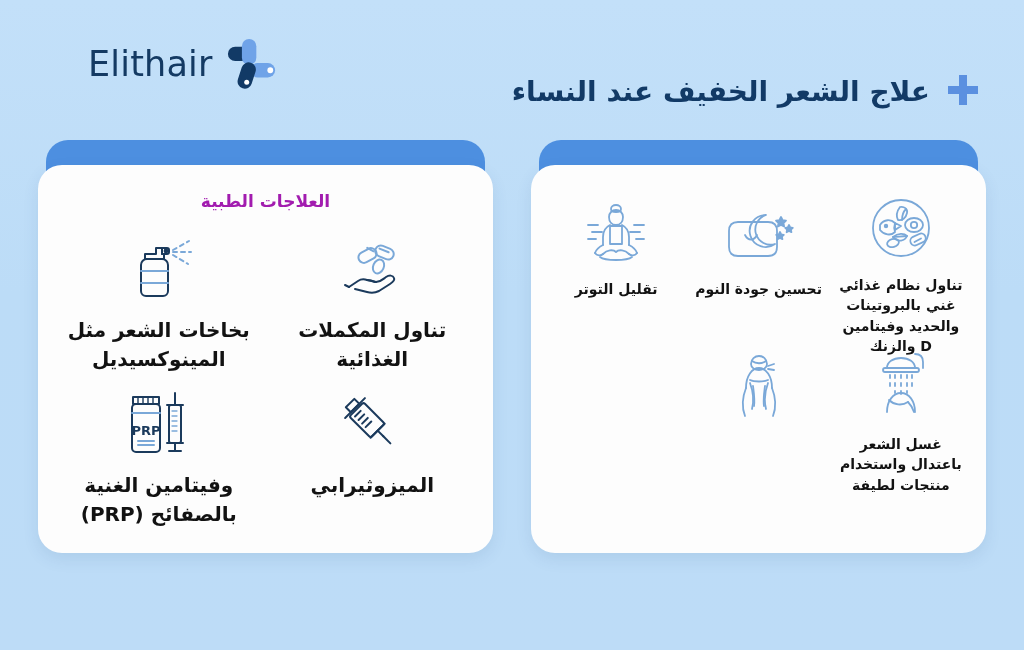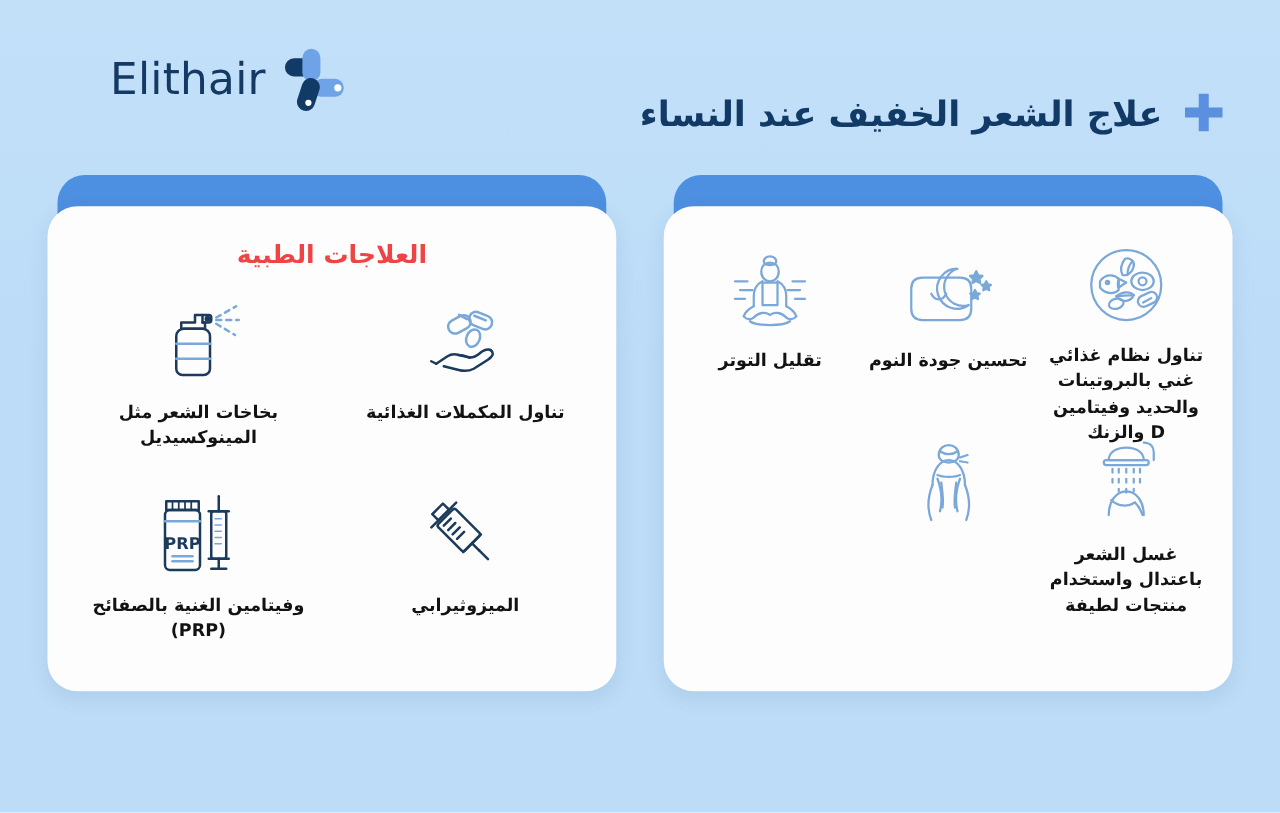--- a/index.html
+++ b/index.html
@@ -48,21 +48,21 @@
     background:#4d8fe0;border-radius:22px 22px 16px 16px;
   }
   .card-body{
     position:absolute;top:25px;left:0;right:0;bottom:0;
     background:#fdfdfd;border-radius:24px;
     box-shadow:0 6px 16px rgba(40,80,130,.10);
     display:flex;flex-direction:column;align-items:center;
     padding:16px 14px 14px;box-sizing:border-box;
   }
   .card-title{
-    font-size:20px;font-weight:700;color:#ef4444;margin:10px 0 6px;
+    font-size:17px;font-weight:700;color:#a21caf;margin:10px 0 6px;
     text-align:center;line-height:1.25;
   }
   .grid{
     flex:1;display:flex;flex-direction:column;justify-content:flex-start;
     width:100%;padding-top:10px;box-sizing:border-box;
   }
   .row{display:flex;flex-direction:row;width:100%;}
   .row.two > .cell{width:50%;}
   .row.three > .cell{width:33.3333%;}
   .row.r1{height:155px;}
@@ -74,21 +74,21 @@
   .icon-box{
     height:78px;display:flex;align-items:flex-end;
     margin-bottom:10px;
   }
   .icon-box svg{display:block;}
   .cell-label{
     font-size:14.5px;line-height:1.45;color:#121212;text-align:center;
     font-weight:600;
   }
   .card.right .cell-label{font-size:14px;}
-  .card.left .cell-label{font-size:14px;}
+  .card.left .cell-label{font-size:20px;}
 </style>
 </head>
 <body>
 
 <div class="page">
 
   <div class="header">
 
     <div class="logo-wrap">
       <span>

